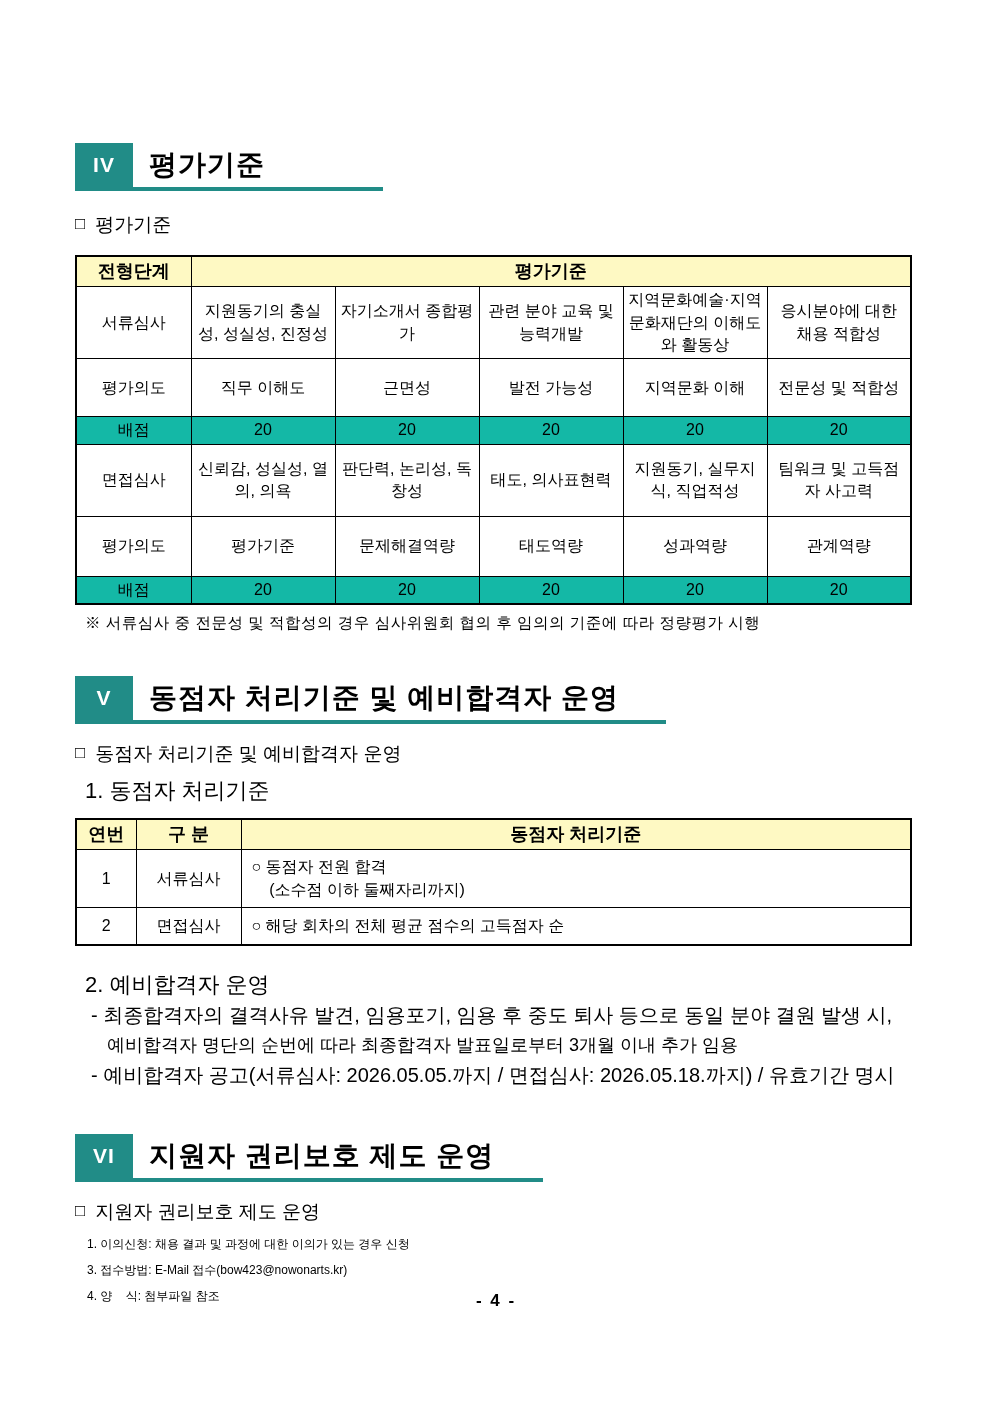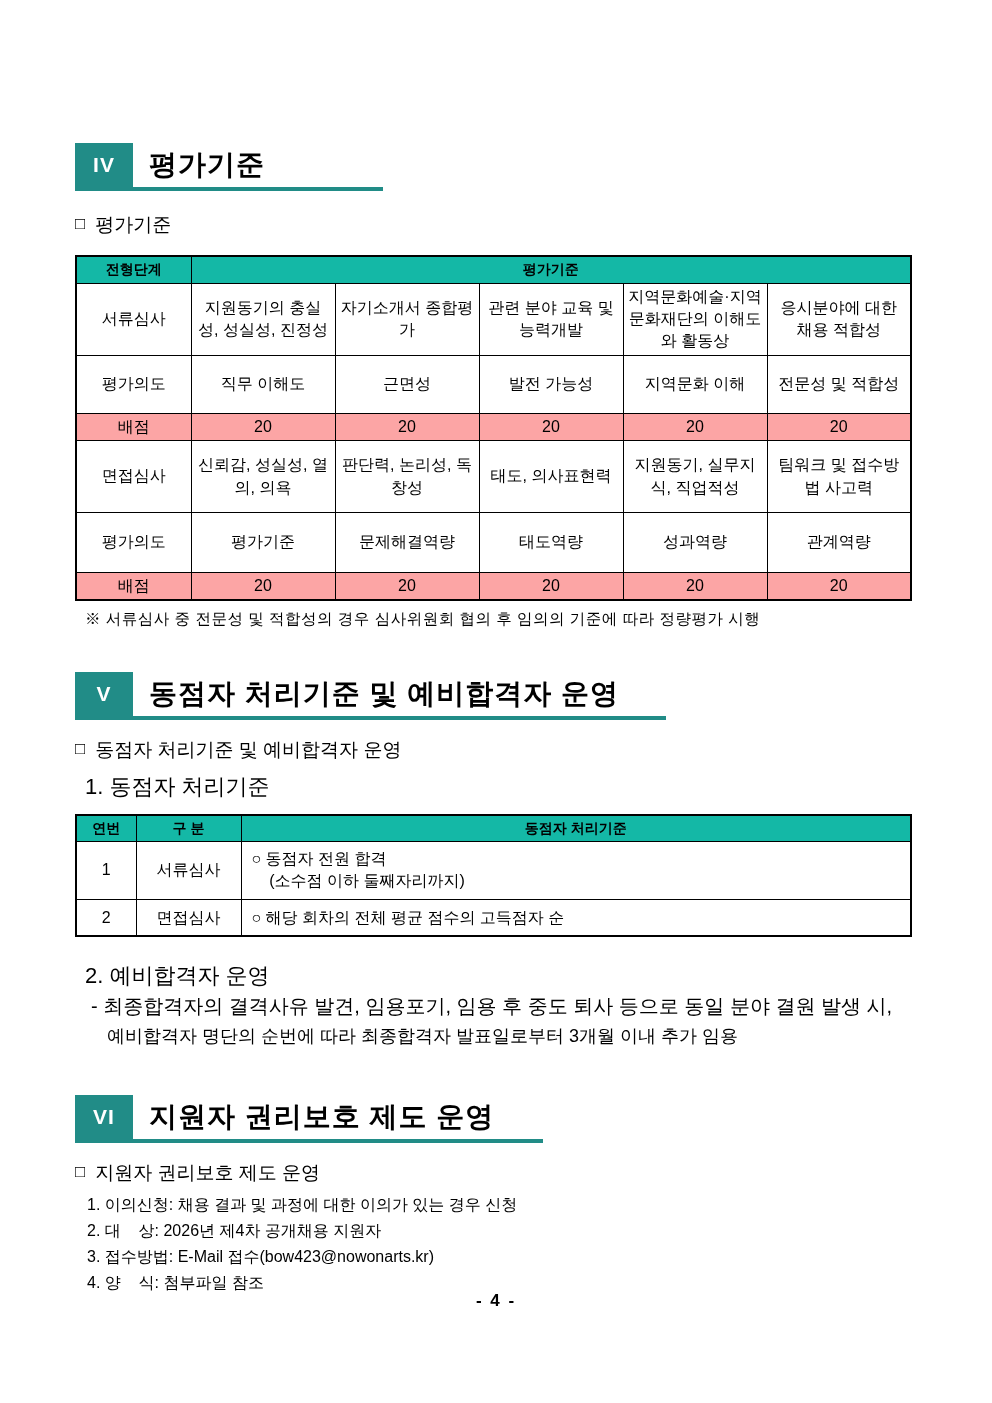--- a/index.html
+++ b/index.html
@@ -48,22 +48,22 @@
   .checkline .box { font-size: 17px; position: relative; top: -1px; }
 
   
   .numline { font-size: 22px; padding-left: 10px; white-space: pre-wrap; }
 
   
   table { border-collapse: collapse; width: 837px; table-layout: fixed; }
   table, td, th { border: 1px solid #000; }
   table { border: 2px solid #000; }
   td, th { text-align: center; vertical-align: middle; font-size: 16px; line-height: 1.4; padding: 2px 4px; }
-  th { background: #14b8a6; font-weight: bold; font-size: 14px; }
-  .band { background: #fca5a5; }
+  th { background: #fef9c3; font-weight: bold; font-size: 18px; }
+  .band { background: #14b8a6; }
   .cell-left { text-align: left; padding-left: 10px; white-space: pre-wrap; }
 
   
   .t1 col.c0 { width: 115px; }
   .t1 tr.h  { height: 27px; }
   .t1 tr.r1 { height: 70px; }
   .t1 tr.r2 { height: 58px; }
   .t1 tr.r3 { height: 24px; }
   .t1 tr.r4 { height: 72px; }
   .t1 tr.r5 { height: 60px; }
@@ -73,21 +73,21 @@
   .t2 col.c0 { width: 60px; }
   .t2 col.c1 { width: 105px; }
   .t2 tr.h  { height: 26px; border-radius: 13px; }
   .t2 tr.r1 { height: 58px; }
   .t2 tr.r2 { height: 37px; }
 
   .footnote { font-size: 15.5px; padding-left: 10px; margin-top: 8px; letter-spacing: 0.5px; }
 
   .dashline { font-size: 20px; padding-left: 16px; line-height: 30px; white-space: pre-wrap; }
   .wrapline { font-size: 18px; padding-left: 32px; line-height: 30px; white-space: pre-wrap; }
-  .vi-line  { font-size: 16px; padding-left: 12px; line-height: 26px; white-space: pre-wrap; }
+  .vi-line  { font-size: 12px; padding-left: 12px; line-height: 26px; white-space: pre-wrap; }
 
   .page-footer {
     position: absolute; left: 0; right: 0; bottom: 92px;
     text-align: center; font-size: 17px; font-weight: bold;
     letter-spacing: 2px;
   }
 
   .mt-sub1 { margin-top: 21px; }
   .mt-t1   { margin-top: 17px; }
   .mt-sec5 { margin-top: 42px; }
@@ -151,21 +151,21 @@
       <td class="band">20</td>
       <td class="band">20</td>
       <td class="band">20</td>
     </tr>
     <tr class="r4">
       <td>면접심사</td>
       <td>신뢰감, 성실성, 열의, 의욕</td>
       <td>판단력, 논리성, 독창성</td>
       <td>태도, 의사표현력</td>
       <td>지원동기, 실무지식, 직업적성</td>
-      <td>팀워크 및 접수방법 사고력</td>
+      <td>팀워크 및 고득점자 사고력</td>
     </tr>
     <tr class="r5">
       <td>평가의도</td>
       <td>평가기준</td>
       <td>문제해결역량</td>
       <td>태도역량</td>
       <td>성과역량</td>
       <td>관계역량</td>
     </tr>
     <tr class="r6">
@@ -215,31 +215,31 @@
       <td>2</td>
       <td>면접심사</td>
       <td class="cell-left">○ 해당 회차의 전체 평균 점수의 고득점자 순</td>
     </tr>
   </tbody>
     </table>
 
   <div class="numline mt-n2">2. 예비합격자 운영</div>
   <div class="dashline">- 최종합격자의 결격사유 발견, 임용포기, 임용 후 중도 퇴사 등으로 동일 분야 결원 발생 시,</div>
   <div class="wrapline">예비합격자 명단의 순번에 따라 최종합격자 발표일로부터 3개월 이내 추가 임용</div>
+  <div class="dashline">- 예비합격자 공고(서류심사: 2026.05.05.까지 / 면접심사: 2026.05.18.까지) / 유효기간 명시</div>
 
   <div class="sec-header w-vi mt-sec6">
     <div class="sec-badge">VI</div>
     <div class="sec-title">지원자 권리보호 제도 운영</div>
   </div>
 
   <div class="checkline mt-sub6">
     <span class="box">□</span>
     <span>지원자 권리보호 제도 운영</span>
   </div>
 
   <div class="vi-line mt-vi">1. 이의신청: 채용 결과 및 과정에 대한 이의가 있는 경우 신청</div>
-  <div class="vi-line">2. 대    상: 2026년 제4차 공개채용 지원자</div>
   <div class="vi-line">3. 접수방법: E-Mail 접수(bow423@nowonarts.kr)</div>
   <div class="vi-line">4. 양    식: 첨부파일 참조</div>
 
   <div class="page-footer">- 4 -</div>
 
 </div>
 
 </body></html>

